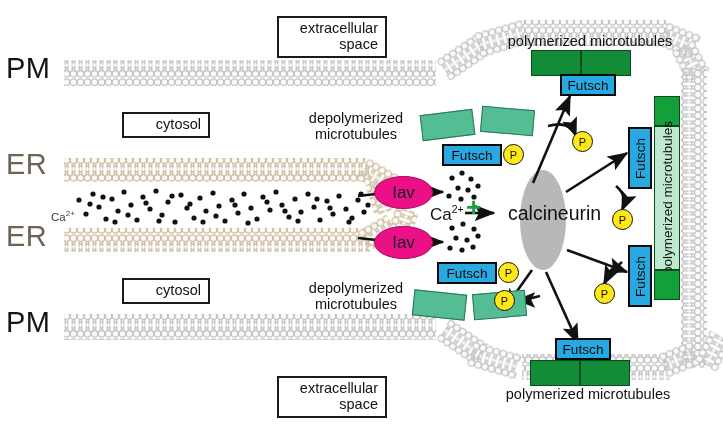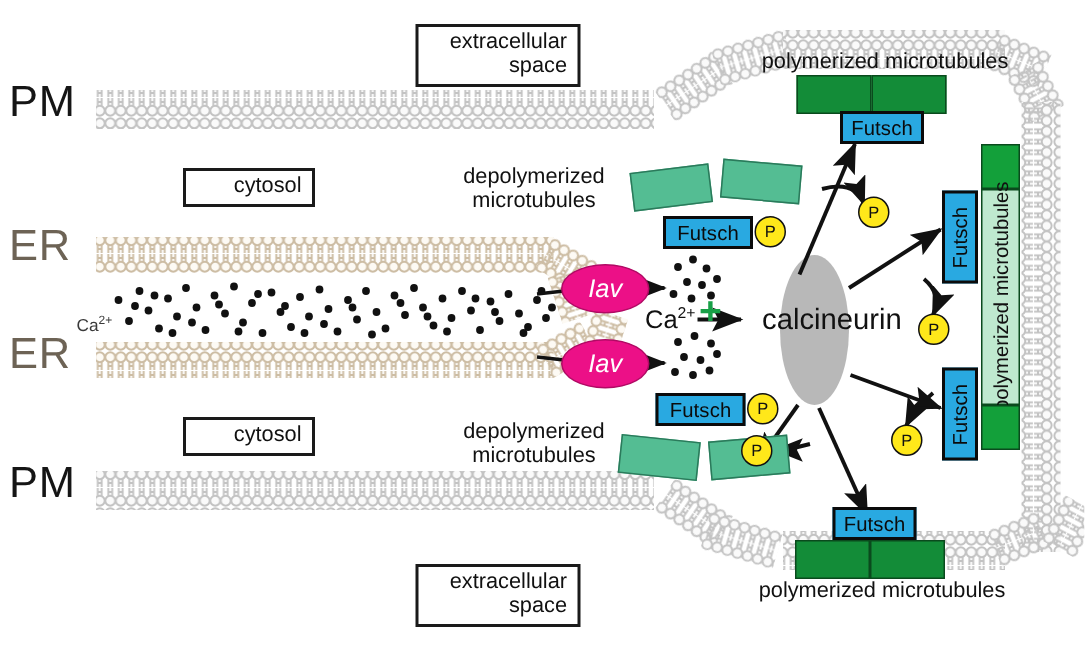--- a/index.html
+++ b/index.html
@@ -28,21 +28,21 @@
   .mtdepoly{position:absolute;background:#54bd93;border:1.6px solid #2b7a5b;
             box-sizing:border-box;}
   .vbar-cap{position:absolute;background:#13a03a;border:1.7px solid #0a4a1d;
             box-sizing:border-box;}
   .vbar-mid{position:absolute;background:#bfe9cf;border:1.7px solid #0a4a1d;
             box-sizing:border-box;display:flex;align-items:center;
             justify-content:center;}
   .vbar-mid span{writing-mode:vertical-rl;transform:rotate(180deg);
                  font-size:13.5px;color:#111;white-space:nowrap;}
   .iav{position:absolute;background:#ec1087;border:1.6px solid #b00a64;
-       border-radius:50%;color:#ffffff;font-size:17px;font-style:italic;
+       border-radius:50%;color:#0f172a;font-size:17px;
        display:flex;align-items:center;justify-content:center;
        box-sizing:border-box;}
   .calcin{position:absolute;font-size:19.5px;color:#111;}
   .ca2{position:absolute;font-size:17px;color:#111;}
   .ca2 sup{font-size:10.5px;vertical-align:super;}
   .catiny{position:absolute;font-size:11.5px;color:#3a3a3a;}
   .plus{position:absolute;color:#18a047;font-size:26px;font-weight:bold;
         line-height:1;}
 </style>
 </head>

